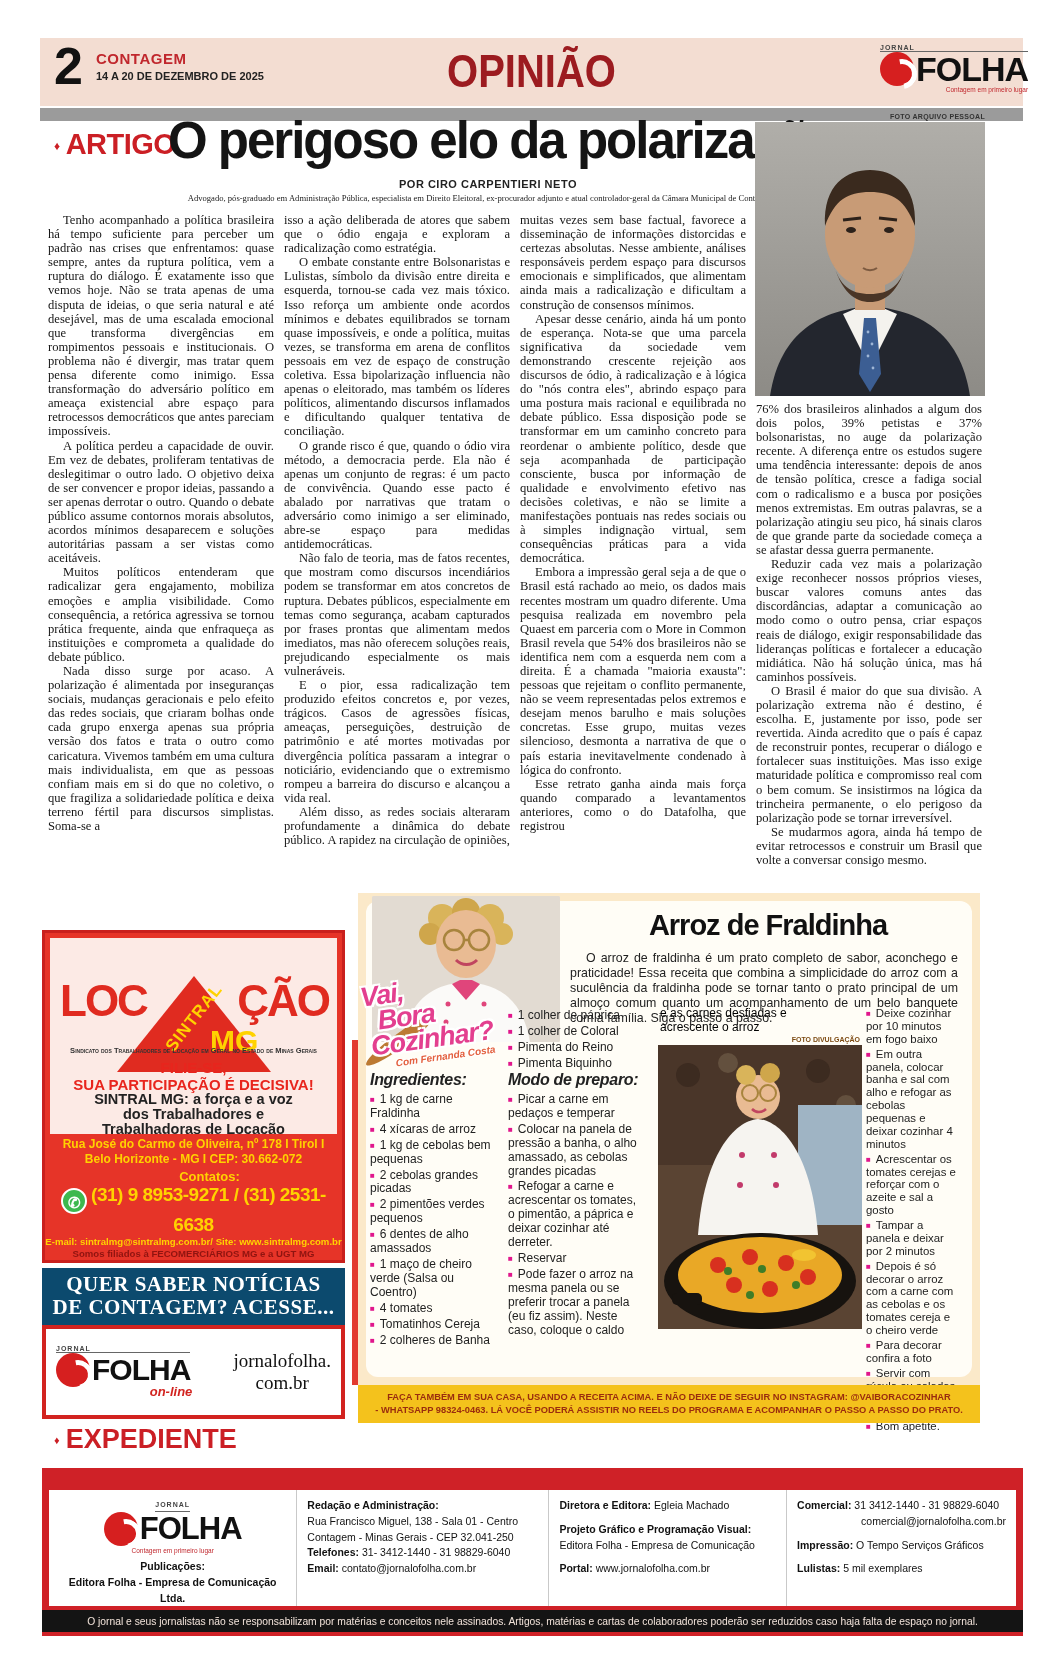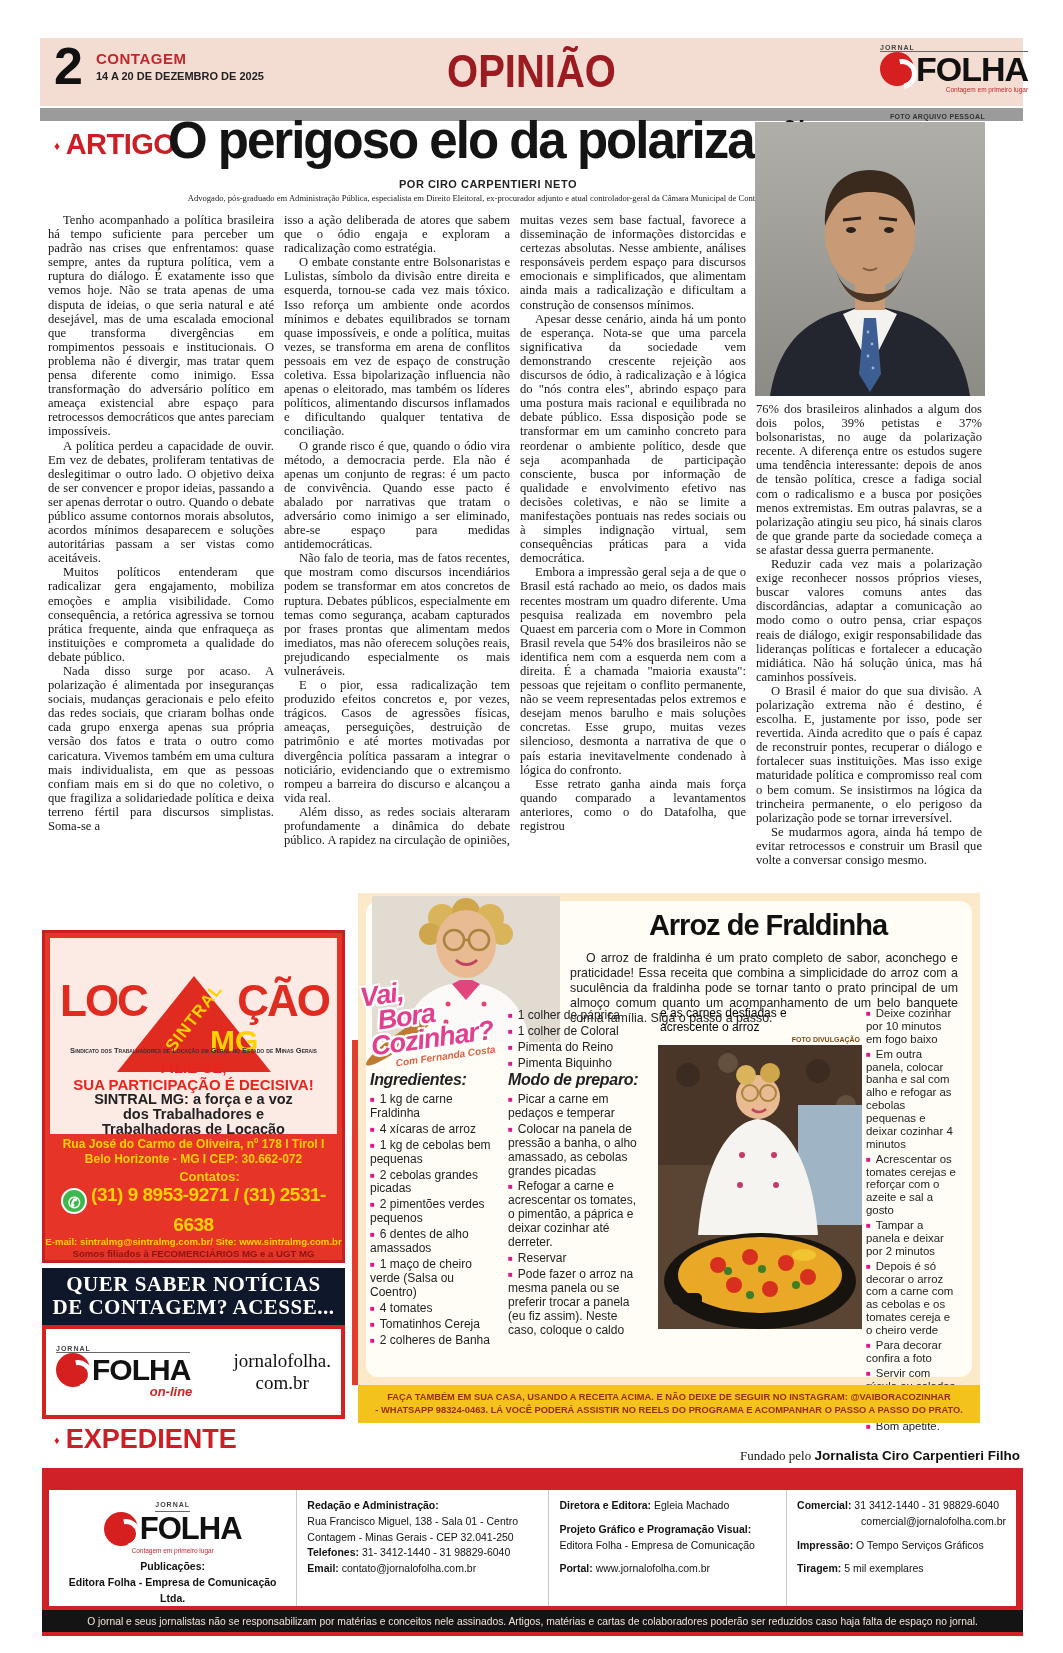--- a/index.html
+++ b/index.html
@@ -65,21 +65,21 @@
   .s-addr{font-size:12px;font-weight:800;line-height:1.25;}
   .s-cont{font-size:13px;font-weight:700;margin-top:2px;padding-left:32px;}
   .s-phones{font-size:19px;font-weight:900;letter-spacing:-.5px;}
   .s-mail{font-size:9.6px;font-weight:700;}
   .s-affil{font-size:9.6px;font-weight:800;color:#8f1410;margin-top:1px;}
   .wa-icon{display:inline-block;width:26px;height:26px;border-radius:50%;background:#3db84e;color:#fff;
            font-size:15px;line-height:26px;text-align:center;vertical-align:-7px;margin-right:4px;border:2px solid #fff;box-sizing:border-box;}
 
   
   .access{left:42px;top:1268px;width:303px;}
-  .access-head{background:#0f172a;color:#fff;text-align:center;font-family:"Liberation Serif",serif;
+  .access-head{background:#0c4a6e;color:#fff;text-align:center;font-family:"Liberation Serif",serif;
                font-weight:700;font-size:21px;line-height:1.1;padding:5px 0 6px;letter-spacing:.5px;}
   .access-body{border:4px solid #d2231f;background:#fff;height:86px;display:flex;align-items:center;justify-content:space-between;padding:0 10px;}
   .folha-online{position:relative;padding-bottom:12px;}
   .online-tag{position:absolute;right:-2px;bottom:0;font-size:13px;font-weight:800;color:#d2231f;font-style:italic;}
   .access-url{font-family:"Liberation Serif",serif;font-size:19px;color:#111;text-align:center;line-height:1.15;}
 
   
   .recipe{left:358px;top:893px;width:622px;height:492px;background:#fbe9c9;}
   .recipe-panel{position:absolute;left:8px;top:8px;right:8px;bottom:8px;background:#fffdf6;border-radius:12px;}
   .recipe-rule{left:352px;top:1040px;width:6px;height:345px;background:#e23b30;}
@@ -379,21 +379,20 @@
           <li>Bom apetite.</li>
         </ul>
     </div>
   </div>
   <div class="abs recipe-strip">
     <div>FAÇA TAMBÉM EM SUA CASA, USANDO A RECEITA ACIMA. E NÃO DEIXE DE SEGUIR NO INSTAGRAM: @VAIBORACOZINHAR</div>
     <div>- WHATSAPP 98324-0463.  LÁ VOCÊ PODERÁ ASSISTIR NO REELS DO PROGRAMA E  ACOMPANHAR O PASSO A PASSO DO PRATO.</div>
   </div>
 
   <div class="abs exp-kicker"><span class="dia">♦</span><span>EXPEDIENTE</span></div>
-  <div class="abs founded"><span>Fundado pelo </span><b>Jornalista Ciro Carpentieri Filho</b></div>
 
   <div class="abs exp-box">
     <div class="exp-white">
       <div class="exp-col exp-col1">
         <div class="exp-logo">
           <div class="logo-jornal">JORNAL</div>
           <div class="folha-logo">
             <span class="folha-o"></span>
             <span class="folha-name" style="font-size:31px;">FOLHA</span>
           </div>
@@ -417,21 +416,21 @@
         <div>Editora Folha - Empresa de Comunicação</div>
         <div style="height:8px;"></div>
         <div><b>Portal:</b> <span>www.jornalofolha.com.br</span></div>
       </div>
       <div class="exp-col exp-col4">
         <div><b>Comercial:</b> <span>31 3412-1440 - 31 98829-6040</span></div>
         <div style="padding-left:64px;">comercial@jornalofolha.com.br</div>
         <div style="height:8px;"></div>
         <div><b>Impressão:</b> <span>O Tempo Serviços Gráficos</span></div>
         <div style="height:8px;"></div>
-        <div><b>Tiragem:</b> <span>5 mil exemplares</span></div>
+        <div><b>Lulistas:</b> <span>5 mil exemplares</span></div>
       </div>
     </div>
     <div class="exp-footerbar">
       <span>O jornal e seus jornalistas não se responsabilizam por matérias e conceitos nele assinados. Artigos, matérias e cartas de colaboradores poderão ser reduzidos caso haja falta de espaço no jornal.</span>
     </div>
   </div>
 
 </div>
 
 </body></html>

